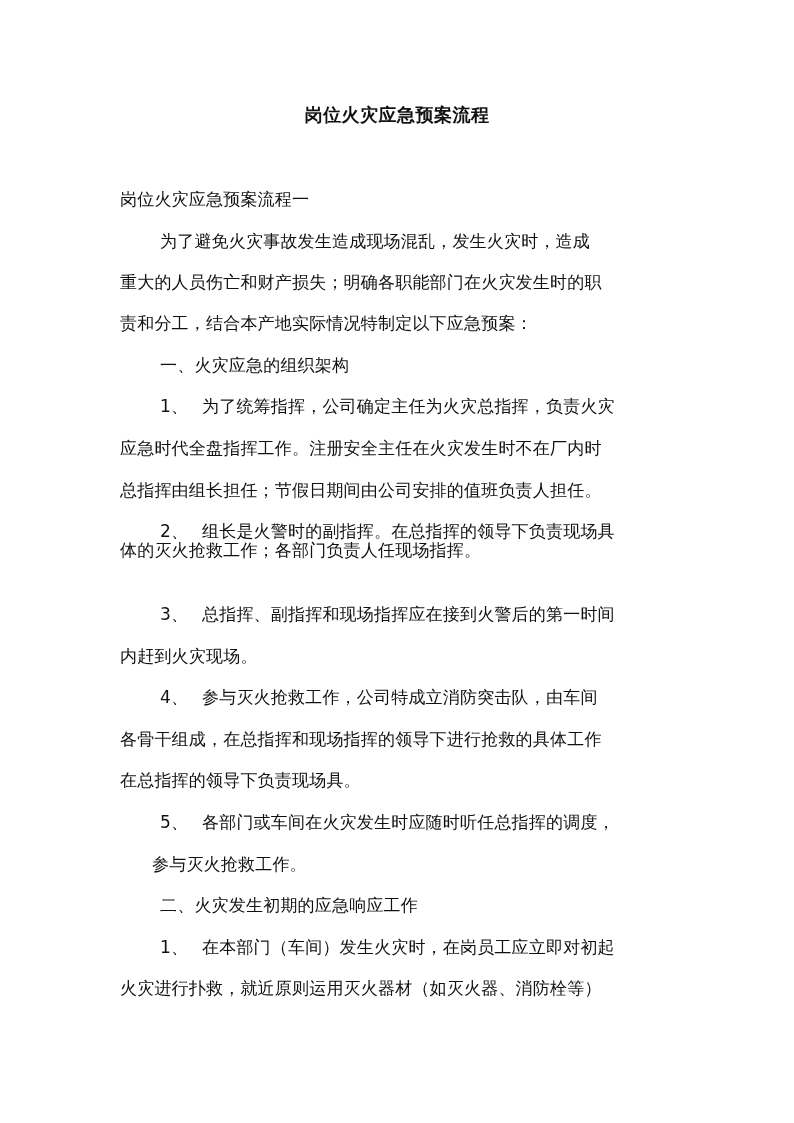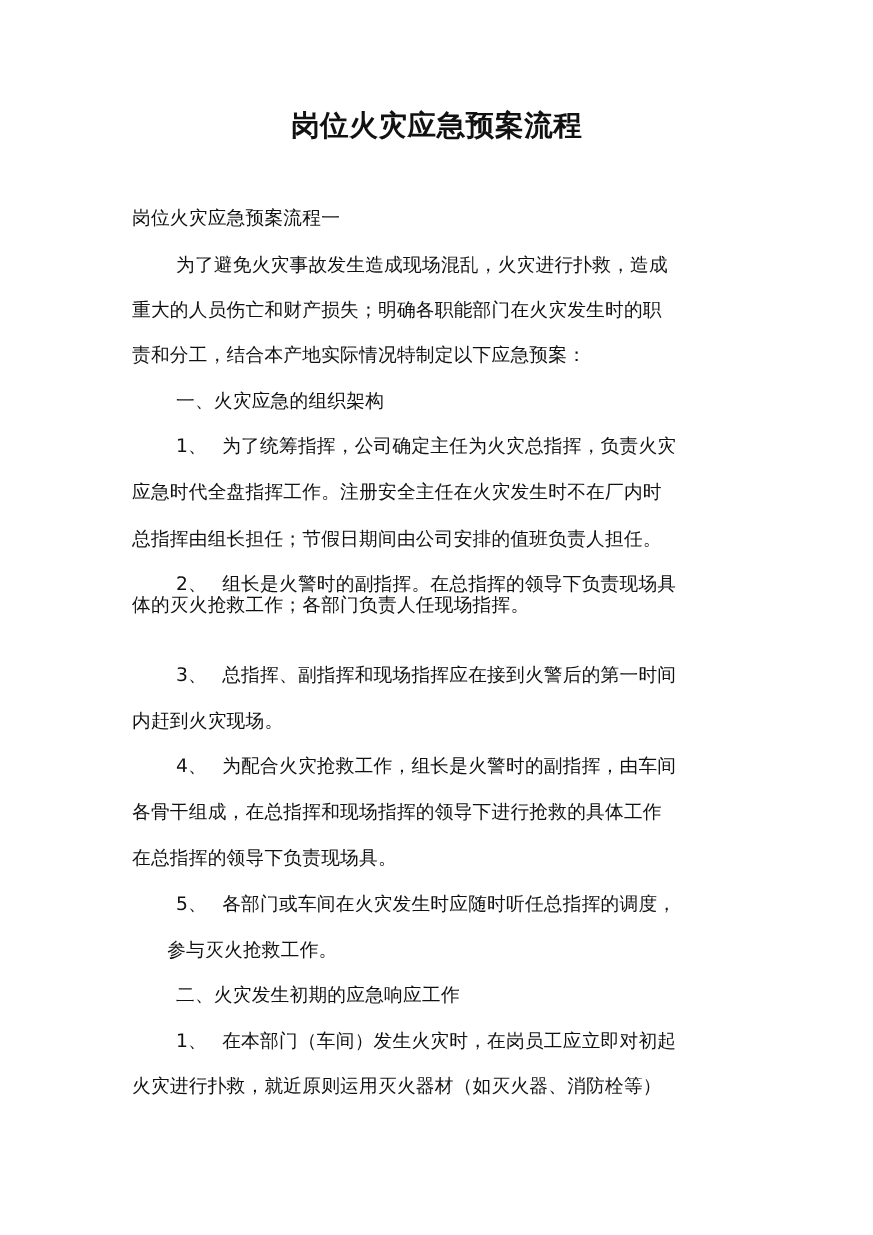--- a/index.html
+++ b/index.html
@@ -1,47 +1,47 @@
 <!DOCTYPE html>
 <html><head>
 <meta charset="utf-8">
 <style>
   html, body { margin: 0; padding: 0; background: #ffffff; }
   body { width: 794px; height: 1123px; position: relative; overflow: hidden;
          font-family: "DejaVu Sans", "Liberation Sans", sans-serif; color: #111; }
   .title { position: absolute; top: 99px; left: 0; width: 794px; text-align: center;
-           font-size: 26px; font-weight: bold; letter-spacing: 0.5px; line-height: 32px; }
+           font-size: 18px; font-weight: bold; letter-spacing: 0.5px; line-height: 32px; }
   .line { position: absolute; left: 120px; width: 560px; font-size: 17px;
           line-height: 24px; white-space: nowrap; letter-spacing: 0.2px; }
   .indent { left: 160px; width: 520px; }
   .num { display: inline-block; width: 42px; }
 </style>
 </head>
 <body>
 
 <div>
   <div class="title">岗位火灾应急预案流程</div>
   <div class="line" style="top:187px;">岗位火灾应急预案流程一</div>
 
-  <div class="line indent" style="top:229px;"><span>为了避免火灾事故发生造成现场混乱，火灾进行扑救，造成</span></div>
+  <div class="line indent" style="top:229px;"><span>为了避免火灾事故发生造成现场混乱，发生火灾时，造成</span></div>
   <div class="line" style="top:270px;"><span>重大的人员伤亡和财产损失；明确各职能部门在火灾发生时的职</span></div>
   <div class="line" style="top:311px;"><span>责和分工，结合本产地实际情况特制定以下应急预案：</span></div>
   <div class="line indent" style="top:353px;"><span>一、火灾应急的组织架构</span></div>
 
   <div class="line indent" style="top:394px;"><span class="num">1、</span><span>为了统筹指挥，公司确定主任为火灾总指挥，负责火灾</span></div>
   <div class="line" style="top:436px;"><span>应急时代全盘指挥工作。注册安全主任在火灾发生时不在厂内时</span></div>
   <div class="line" style="top:478px;"><span>总指挥由组长担任；节假日期间由公司安排的值班负责人担任。</span></div>
 
   <div class="line indent" style="top:519px;"><span class="num">2、</span><span>组长是火警时的副指挥。在总指挥的领导下负责现场具</span></div>
   <div class="line" style="top:538px;"><span>体的灭火抢救工作；各部门负责人任现场指挥。</span></div>
 
   <div class="line indent" style="top:602px;"><span class="num">3、</span><span>总指挥、副指挥和现场指挥应在接到火警后的第一时间</span></div>
   <div class="line" style="top:644px;"><span>内赶到火灾现场。</span></div>
 
-  <div class="line indent" style="top:685px;"><span class="num">4、</span><span>为配合火灾抢救工作，组长是火警时的副指挥，由车间</span></div>
+  <div class="line indent" style="top:685px;"><span class="num">4、</span><span>参与灭火抢救工作，公司特成立消防突击队，由车间</span></div>
   <div class="line" style="top:727px;"><span>各骨干组成，在总指挥和现场指挥的领导下进行抢救的具体工作</span></div>
   <div class="line" style="top:768px;"><span>在总指挥的领导下负责现场具。</span></div>
 
   <div class="line indent" style="top:810px;"><span class="num">5、</span><span>各部门或车间在火灾发生时应随时听任总指挥的调度，</span></div>
   <div class="line" style="top:852px;margin-left:32px;"><span>参与灭火抢救工作。</span></div>
 
   <div class="line indent" style="top:893px;"><span>二、火灾发生初期的应急响应工作</span></div>
   <div class="line indent" style="top:935px;"><span class="num">1、</span><span>在本部门（车间）发生火灾时，在岗员工应立即对初起</span></div>
   <div class="line" style="top:976px;"><span>火灾进行扑救，就近原则运用灭火器材（如灭火器、消防栓等）</span></div>
 </div>

